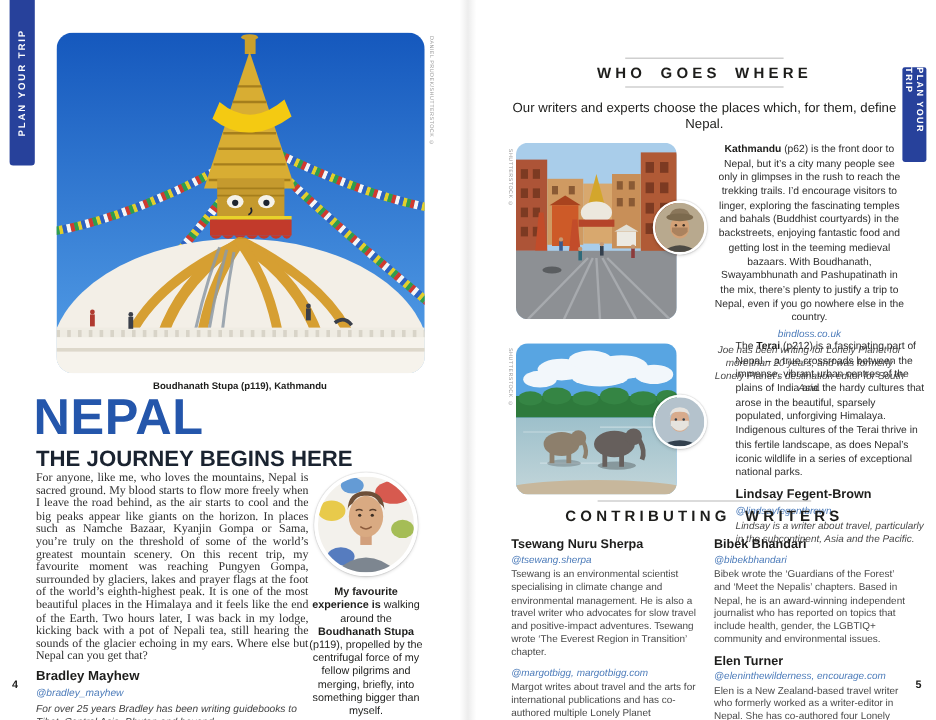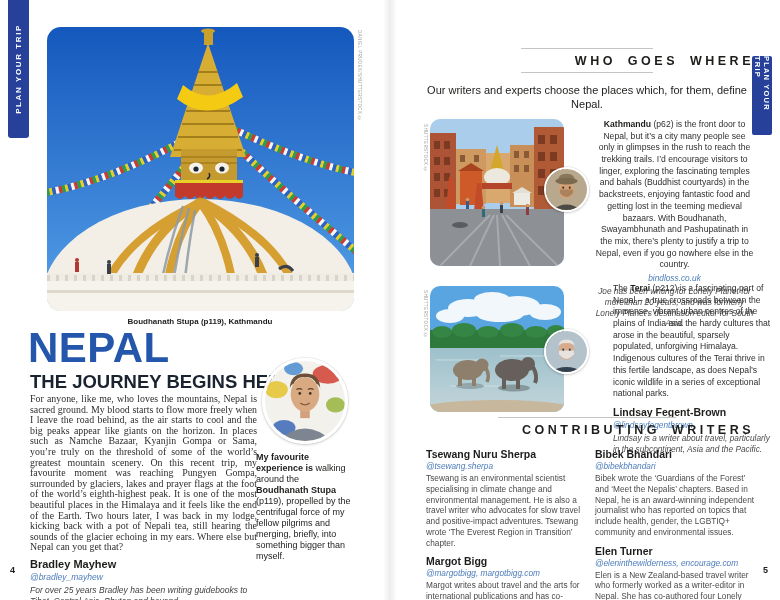--- a/index.html
+++ b/index.html
@@ -35,37 +35,37 @@
   .title { position:absolute; left:28px; top:327px; font-size:42px; line-height:1; font-weight:900;
     color:#2456ab; letter-spacing:0.5px; }
   .subtitle { position:absolute; left:30px; top:371px; font-size:18.5px; font-weight:800; color:#1a2330; }
 
   .essay-col { position:absolute; left:30px; top:394px; width:227px; }
   .essay { font-family:"Liberation Serif", serif; font-size:9.9px; line-height:1.07; text-align:justify; color:#2e2e2e; }
   .author-name { margin-top:5px; font-size:11px; font-weight:800; color:#1d1d1b; }
   .handle { font-size:8.5px; font-style:italic; color:#4d7cba; margin:2px 0 3px; }
   .bio { font-size:8.5px; font-style:italic; color:#3f3f3f; line-height:1.3; }
 
-  .fav-col { position:absolute; left:256px; top:358px; width:98px; text-align:left; }
+  .fav-col { position:absolute; left:256px; top:394px; width:98px; text-align:center; }
   .avatar { border-radius:50%; overflow:hidden; border:3px solid #fff;
     box-shadow:0 0 0 1px rgba(0,0,0,0.06), 0 1px 3px rgba(0,0,0,0.18); }
   .avatar svg { display:block; width:100%; height:100%; }
   .avatar-lg { width:86px; height:86px; margin:0 auto; }
   .fav-text { margin-top:8px; font-size:9px; line-height:1.22; color:#1d1d1b; }
   .fav-text strong { font-weight:800; }
 
   .pageno { position:absolute; font-size:9px; font-weight:700; color:#1d1d1b; }
   .pageno-left { left:10px; top:565px; }
   .pageno-right { left:763px; top:565px; }
 
   
   .sec-head { position:absolute; text-align:center; }
   .sec-head .rule { height:1px; background:#c4c4c4; margin:0 auto; }
   .sec-head h3 { font-size:12.5px; font-weight:800; letter-spacing:3.5px; word-spacing:5px;
-    color:#1d1d1b; padding:5px 0 4px; white-space:nowrap;text-align:right; }
+    color:#1d1d1b; padding:5px 0 4px; white-space:nowrap; }
   .head-who { left:420px; top:48px; width:334px; }
   .head-who .rule { width:132px; }
   .head-contrib { left:420px; top:417px; width:334px; }
   .head-contrib .rule { width:178px; }
 
   .intro { position:absolute; left:420px; top:83px; width:334px; text-align:center;
     font-size:11px; line-height:1.3; color:#1d1d1b; }
 
   .avatar-sm { position:absolute; width:45px; height:45px; border-width:2.5px; }
   .avatar-joe { left:544px; top:167px; }
@@ -399,21 +399,20 @@
     <h3>CONTRIBUTING WRITERS</h3>
   </div>
 
   <div class="writers-col writers-left">
     <div class="writer">
       <div class="writer-name">Tsewang Nuru Sherpa</div>
       <div class="writer-handle">@tsewang.sherpa</div>
       <p class="writer-bio">Tsewang is an environmental scientist specialising in climate change and environmental management. He is also a travel writer who advocates for slow travel and positive-impact adventures. Tsewang wrote ‘The Everest Region in Transition’ chapter.</p>
     </div>
     <div class="writer">
-      <div class="writer-name">Margot Bigg</div>
       <div class="writer-handle">@margotbigg, margotbigg.com</div>
       <p class="writer-bio">Margot writes about travel and the arts for international publications and has co-authored multiple Lonely Planet guidebooks. She wrote the ‘Soul Sisters’ essay.</p>
     </div>
   </div>
   <div class="writers-col writers-right">
     <div class="writer">
       <div class="writer-name">Bibek Bhandari</div>
       <div class="writer-handle">@bibekbhandari</div>
       <p class="writer-bio">Bibek wrote the ‘Guardians of the Forest’ and ‘Meet the Nepalis’ chapters. Based in Nepal, he is an award-winning independent journalist who has reported on topics that include health, gender, the LGBTIQ+ community and environmental issues.</p>
     </div>

